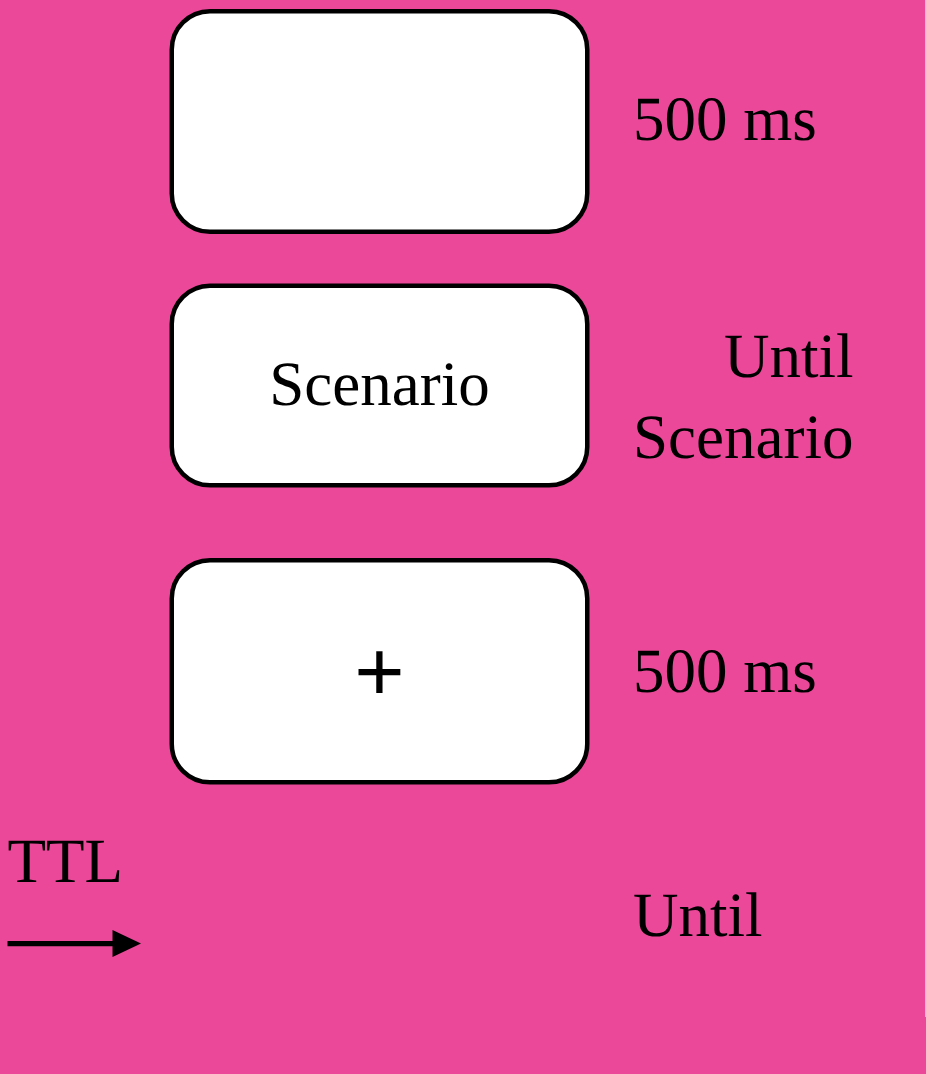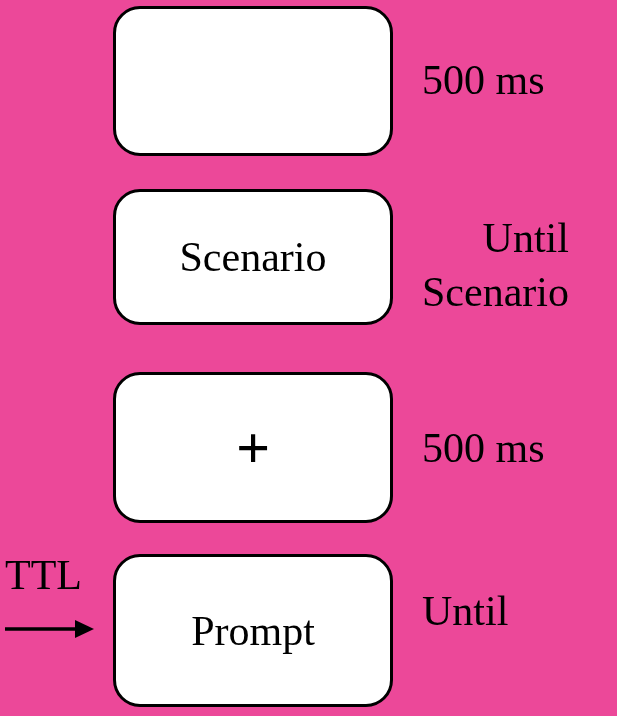--- a/index.html
+++ b/index.html
@@ -98,23 +98,20 @@
   </div>
 
   <div class="stim-box box-3">
     <span class="stim-text fixation-text">+</span>
   </div>
   <div class="timing-label timing-3">
     <span>500 ms</span>
     <span></span>
   </div>
 
-  <div class="stim-box box-4">
-    <span class="stim-text">Prompt</span>
-  </div>
   <div class="timing-label timing-4">
     <span>Until</span>
   </div>
 
   <div class="ttl-label">TTL</div>
   <svg class="ttl-arrow" viewBox="0 0 92 24" width="92" height="24" aria-hidden="true">
     <line x1="1" y1="12" x2="74" y2="12" stroke="#000000" stroke-width="3.5"></line>
     <polygon points="71,3 90,12 71,21" fill="#000000"></polygon>
   </svg>
 

